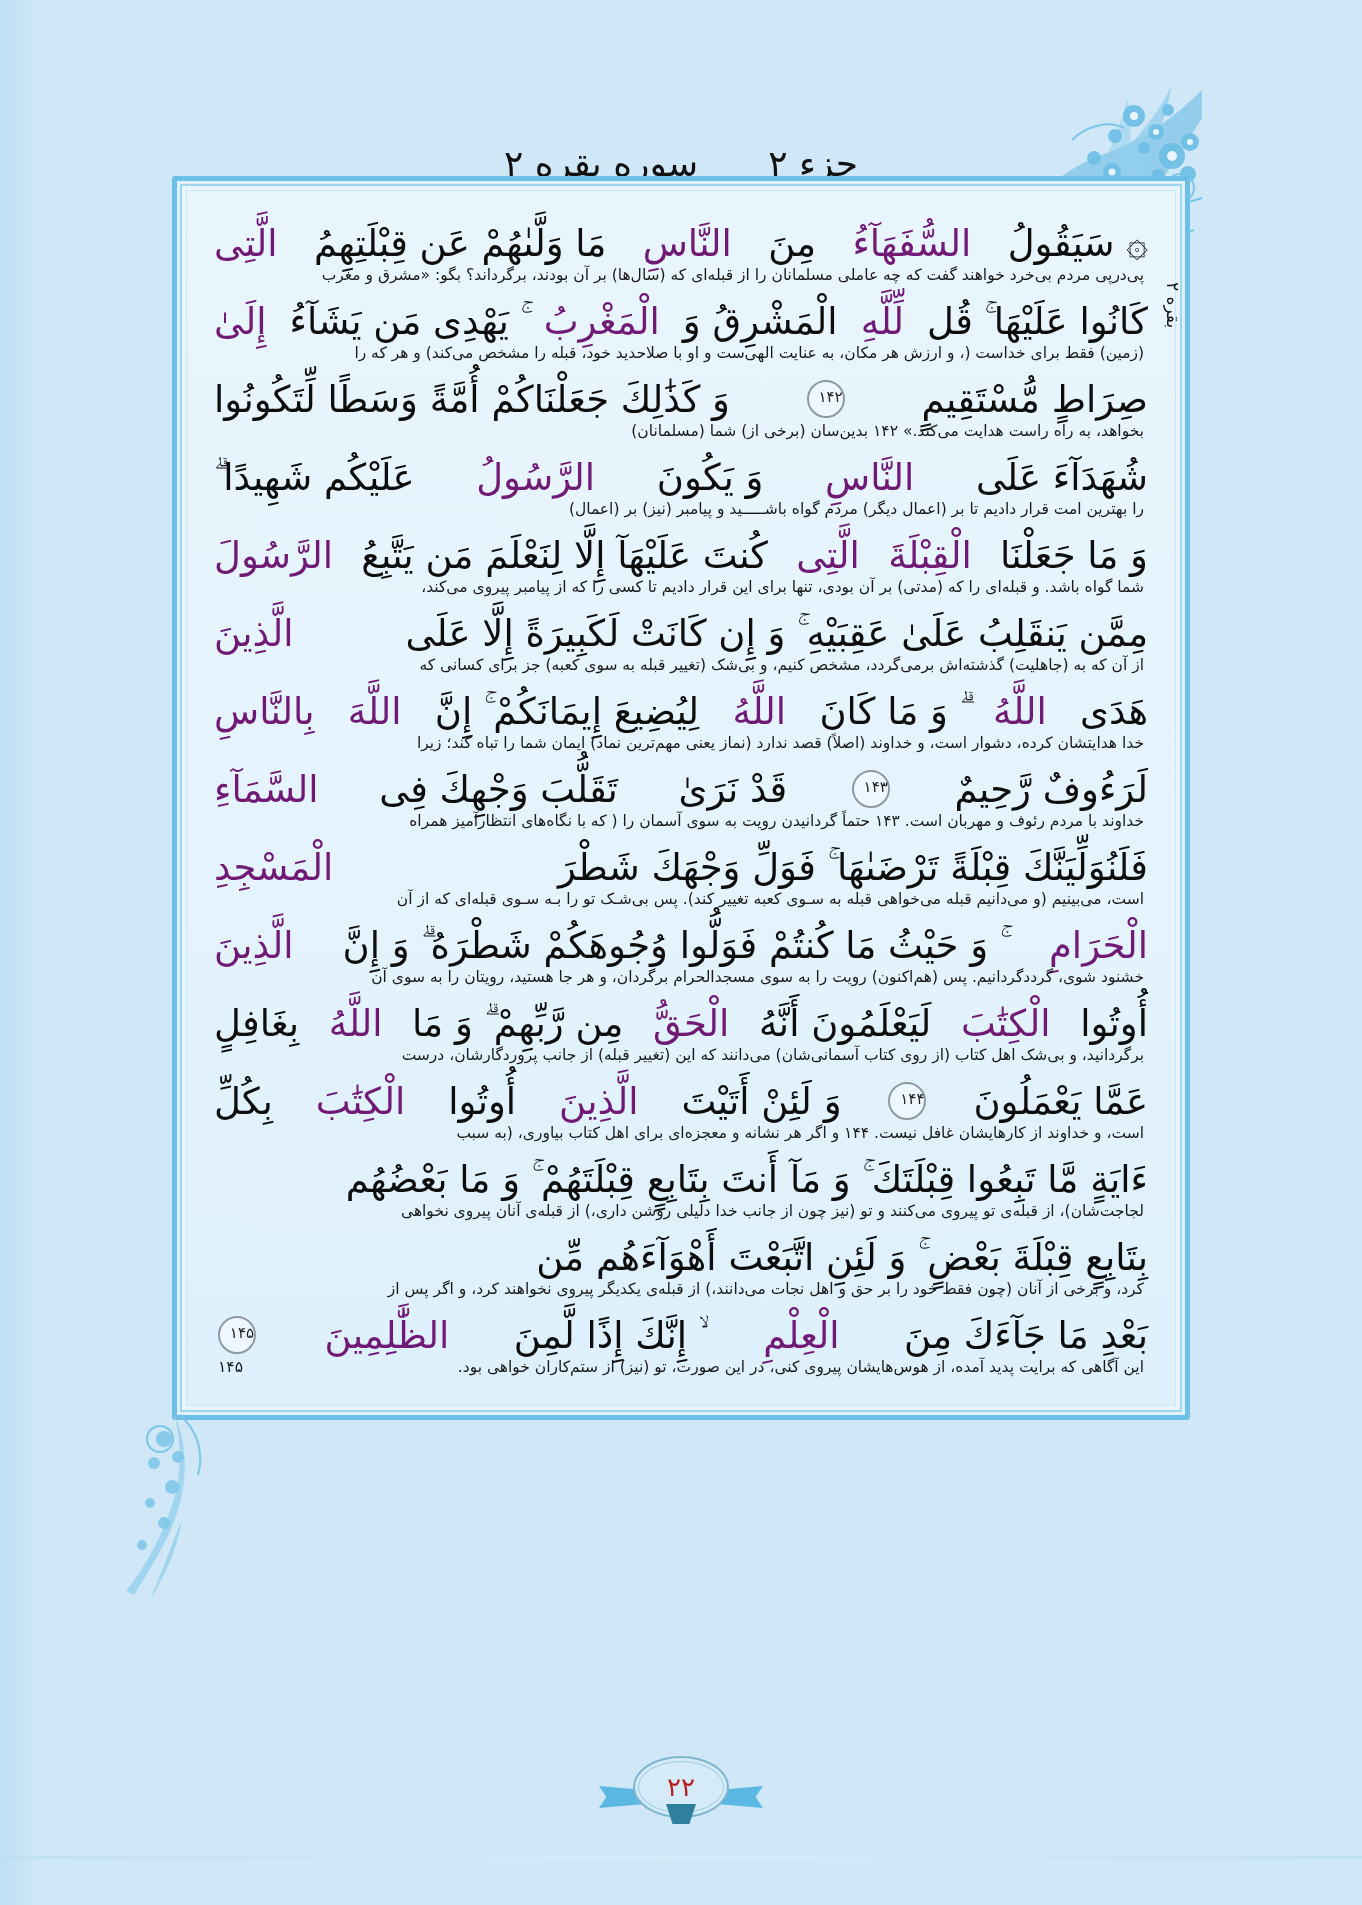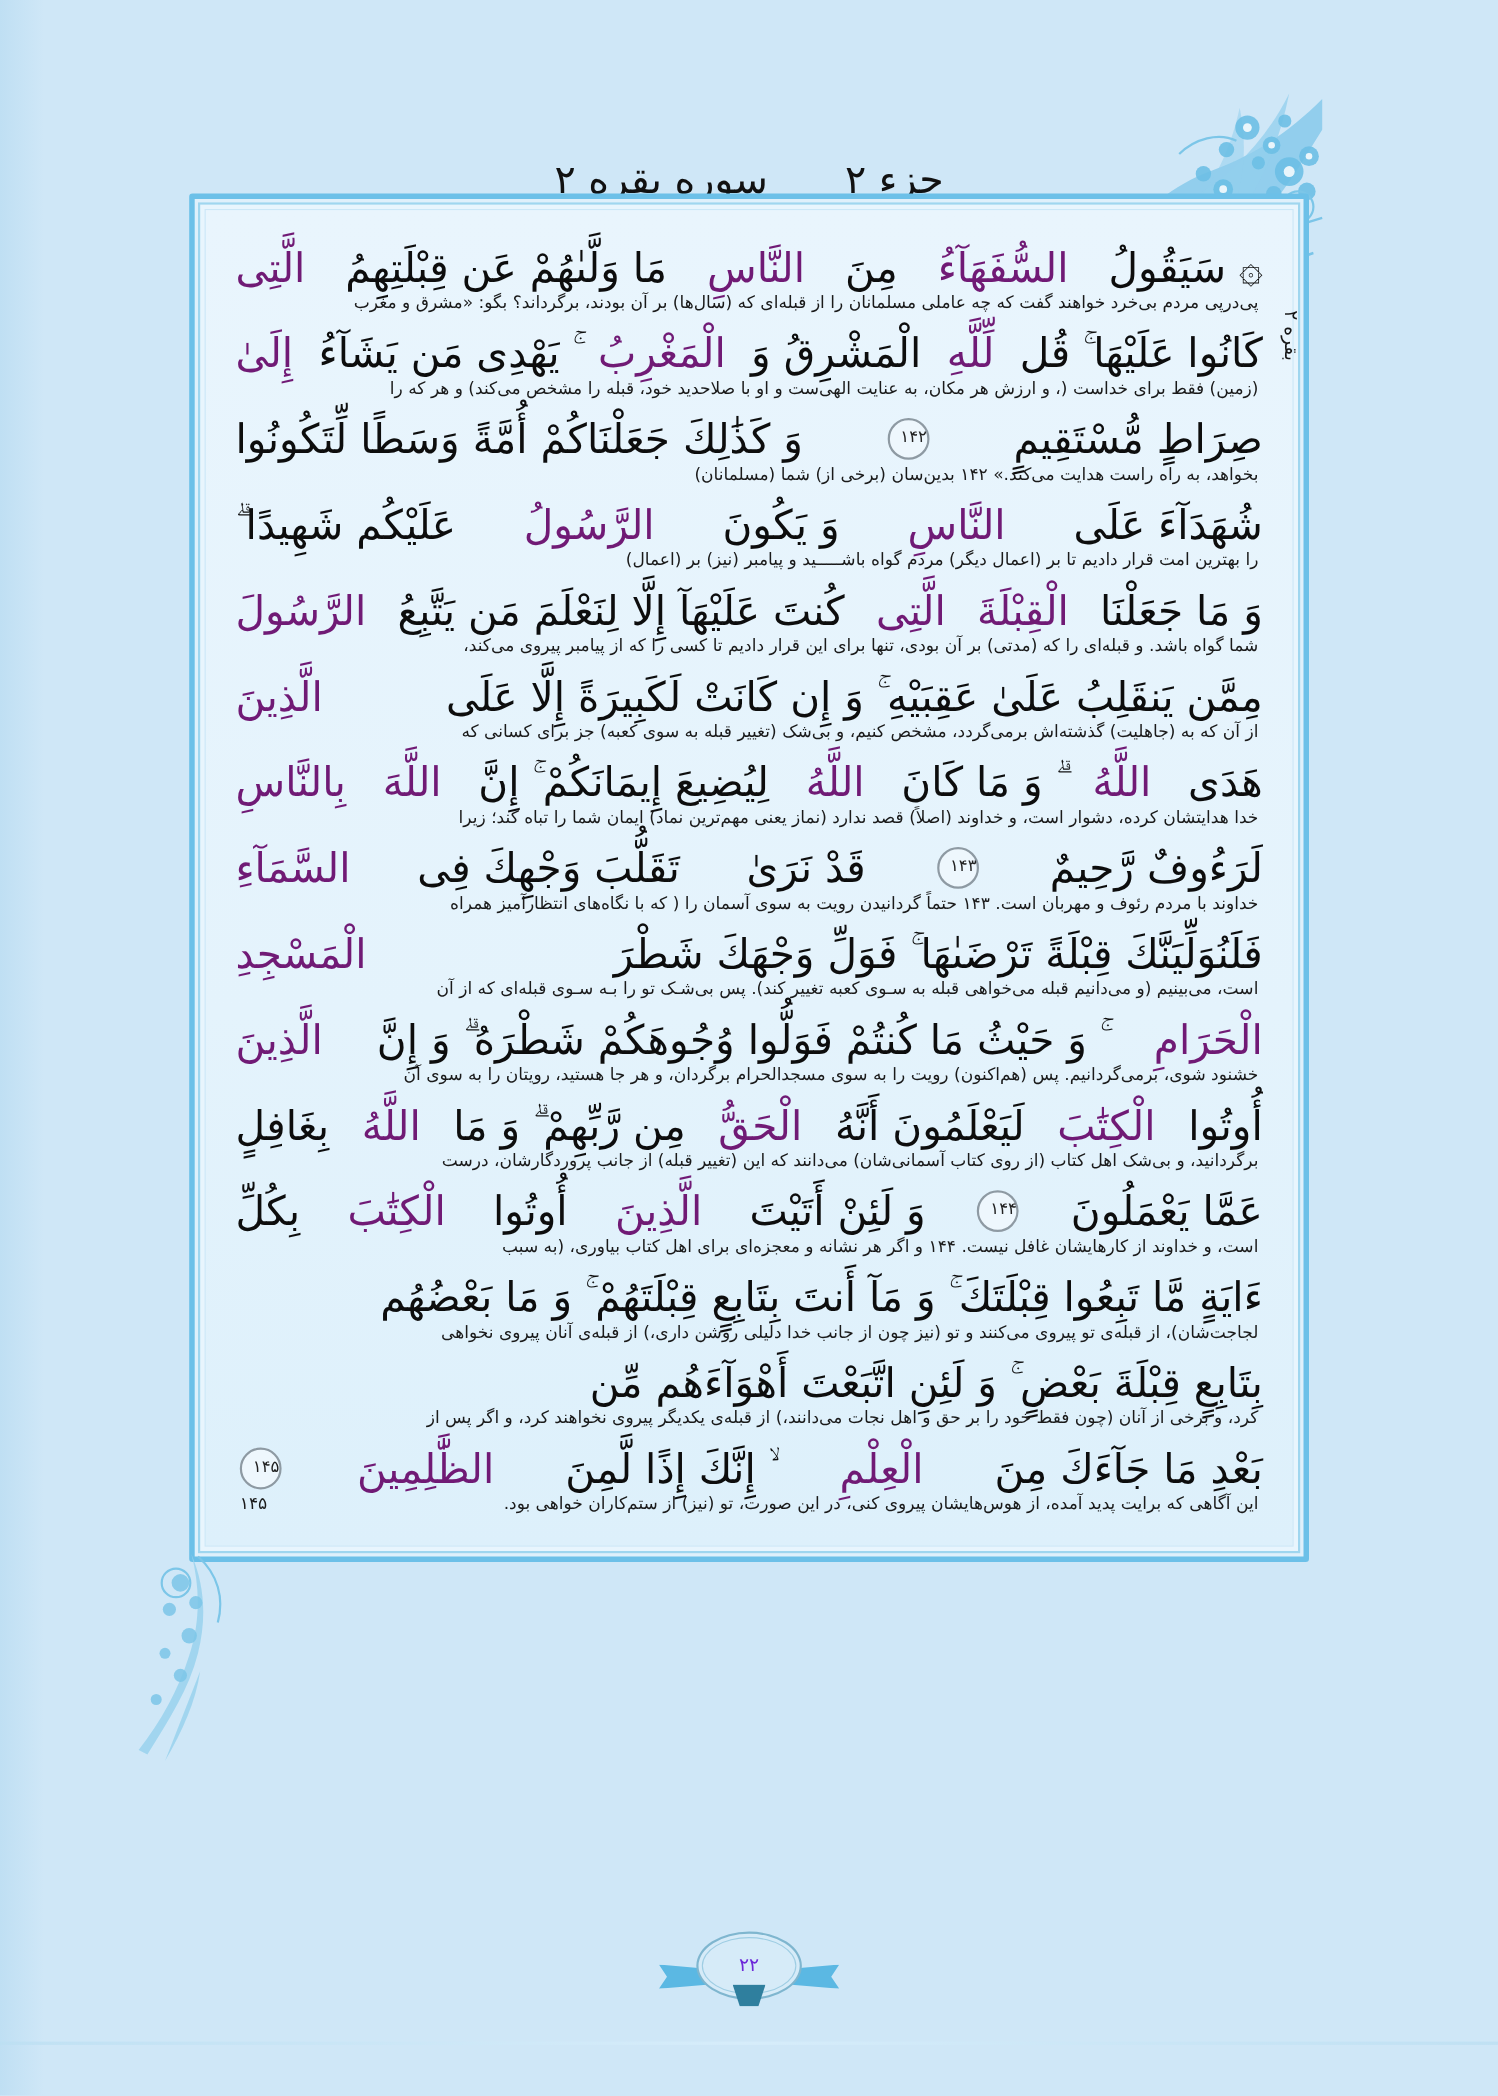--- a/index.html
+++ b/index.html
@@ -171,21 +171,21 @@
     border-radius:50%;
     background:#d6ebf8;
   }
   .medallion .oval2{
     position:absolute;left:5px;top:5px;right:5px;bottom:5px;
     border:1px solid #9ecde3;
     border-radius:50%;
   }
   .medallion .num{
     position:relative;z-index:3;
-    font-size:17px;color:#6d28d9;
+    font-size:26px;color:#b91c1c;
   }
   .ribbon{
     position:absolute;top:30px;width:46px;height:22px;
     background:#5bb8e3;
   }
   .ribbon.l{left:-34px;clip-path:polygon(0 0,100% 18%,100% 82%,0 100%,16% 50%);}
   .ribbon.r{right:-34px;clip-path:polygon(100% 0,0 18%,0 82%,100% 100%,84% 50%);}
   .ribbon-knot{
     position:absolute;bottom:-6px;left:50%;transform:translateX(-50%);
     width:30px;height:20px;background:#2f7f9e;
@@ -349,21 +349,21 @@
       </div>
       <div class="trans-line">
         <span class="tseg">است، می‌بینیم (و می‌دانیم قبله می‌خواهی قبله به سـوی کعبه تغییر کند). پس بی‌شـک تو را بـه سـوی قبله‌ای که از آن</span>
       </div>
       <div class="ayah-line">
         <span class="seg hl">الْحَرَامِ</span>
         <span class="seg">ۚ وَ حَيْثُ مَا كُنتُمْ فَوَلُّوا وُجُوهَكُمْ شَطْرَهُ ۗ وَ إِنَّ</span>
         <span class="seg hl">الَّذِينَ</span>
       </div>
       <div class="trans-line">
-        <span class="tseg">خشنود شوی، برمی‌گردانیم. پس (هم‌اکنون) رویت را به سوی مسجدالحرام برگردان، و هر جا هستید، رویتان را به سوی آن</span>
+        <span class="tseg">خشنود شوی، گردد‌گردانیم. پس (هم‌اکنون) رویت را به سوی مسجدالحرام برگردان، و هر جا هستید، رویتان را به سوی آن</span>
       </div>
       <div class="ayah-line">
         <span class="seg">أُوتُوا</span>
         <span class="seg hl">الْكِتَٰبَ</span>
         <span class="seg">لَيَعْلَمُونَ أَنَّهُ</span>
         <span class="seg hl">الْحَقُّ</span>
         <span class="seg">مِن رَّبِّهِمْ ۗ وَ مَا</span>
         <span class="seg hl">اللَّهُ</span>
         <span class="seg">بِغَافِلٍ</span>
       </div>

